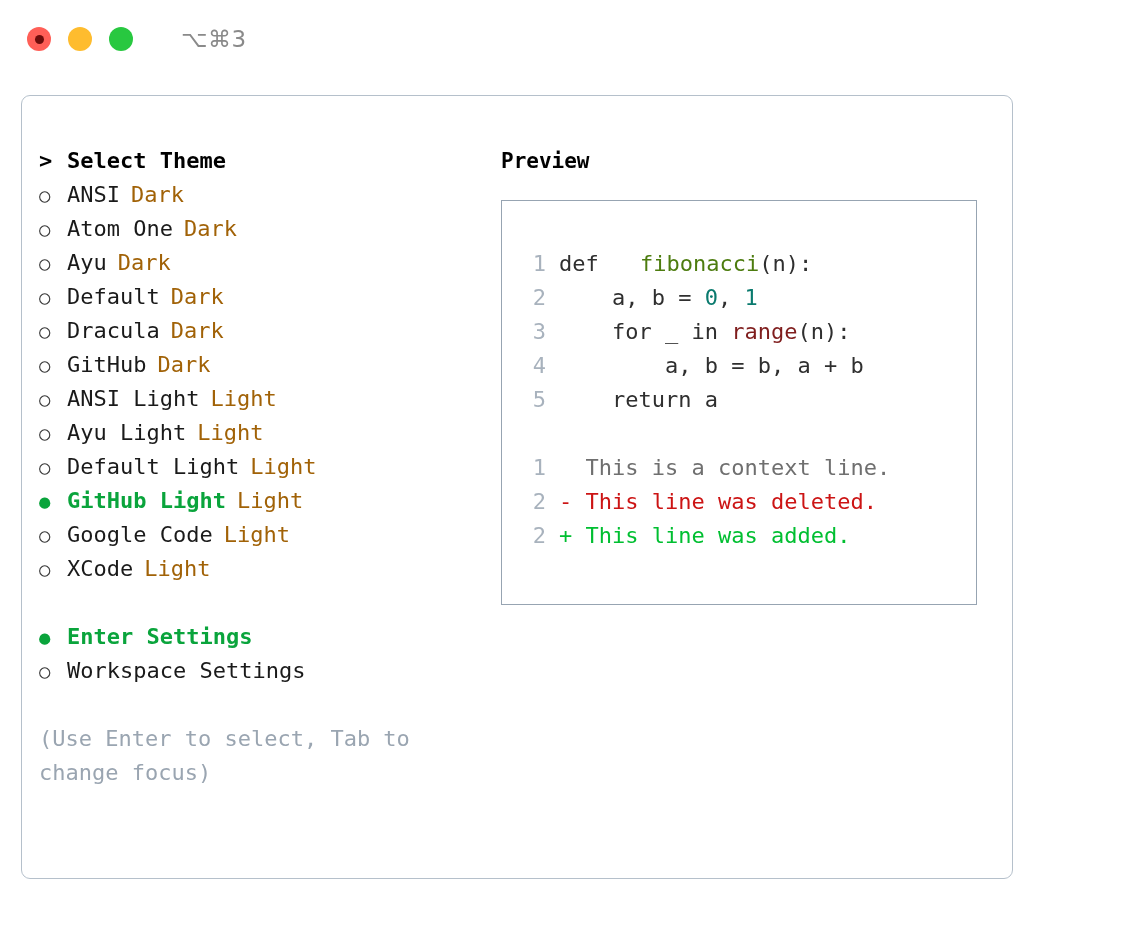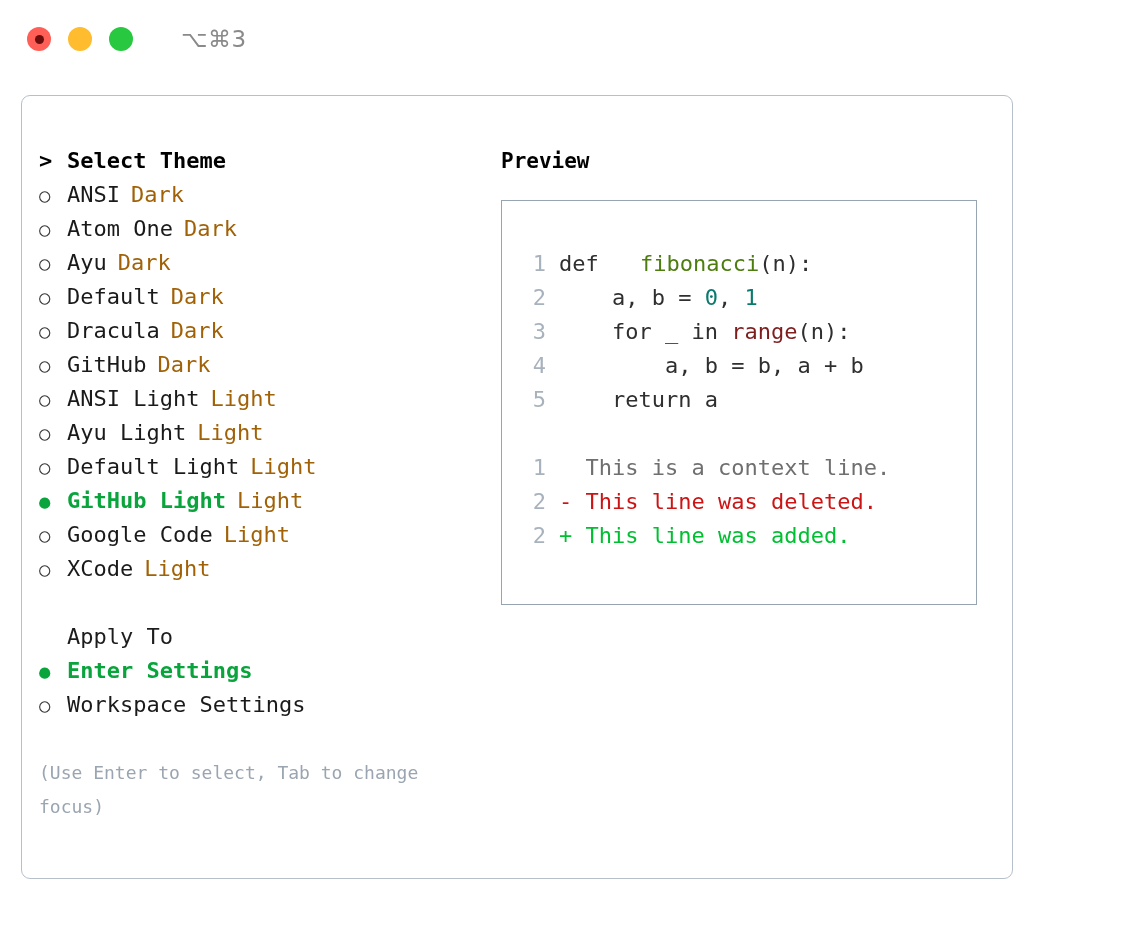--- a/index.html
+++ b/index.html
@@ -137,21 +137,21 @@
   .opt-label.selected { color: #0aa43c; font-weight: bold; }
   .opt-tag {
     color: #a16207;
     margin-left: 11px;
   }
 
   #apply-block { margin-top: 34px; }
 
   #hint-text {
     margin-top: 34px;
-    font-size: 18px;
+    font-size: 22px;
     line-height: 34px;
     color: #9aa5b1;
     width: 400px;
     white-space: pre-wrap;
   }
 
   
   #right-column {
     position: absolute;
     left: 479px;
@@ -232,24 +232,20 @@
             <div class="opt-row"><span class="opt-bullet">○</span><span class="opt-label">GitHub</span><span class="opt-tag">Dark</span></div>
             <div class="opt-row"><span class="opt-bullet">○</span><span class="opt-label">ANSI Light</span><span class="opt-tag">Light</span></div>
             <div class="opt-row"><span class="opt-bullet">○</span><span class="opt-label">Ayu Light</span><span class="opt-tag">Light</span></div>
             <div class="opt-row"><span class="opt-bullet">○</span><span class="opt-label">Default Light</span><span class="opt-tag">Light</span></div>
             <div class="opt-row"><span class="opt-bullet filled">●</span><span class="opt-label selected">GitHub Light</span><span class="opt-tag">Light</span></div>
             <div class="opt-row"><span class="opt-bullet">○</span><span class="opt-label">Google Code</span><span class="opt-tag">Light</span></div>
             <div class="opt-row"><span class="opt-bullet">○</span><span class="opt-label">XCode</span><span class="opt-tag">Light</span></div>
           </div>
 
         <div id="apply-block">
-          <div class="section-heading plain">
-            <span class="marker"> </span>
-            <span>Apply To</span>
-          </div>
           <div id="apply-list">
               <div class="opt-row"><span class="opt-bullet filled">●</span><span class="opt-label selected">Enter Settings</span></div>
               <div class="opt-row"><span class="opt-bullet">○</span><span class="opt-label">Workspace Settings</span></div>
             </div>
         </div>
 
         <div id="hint-text">(Use Enter to select, Tab to change focus)</div>
       </div>
 
       <div id="right-column">

